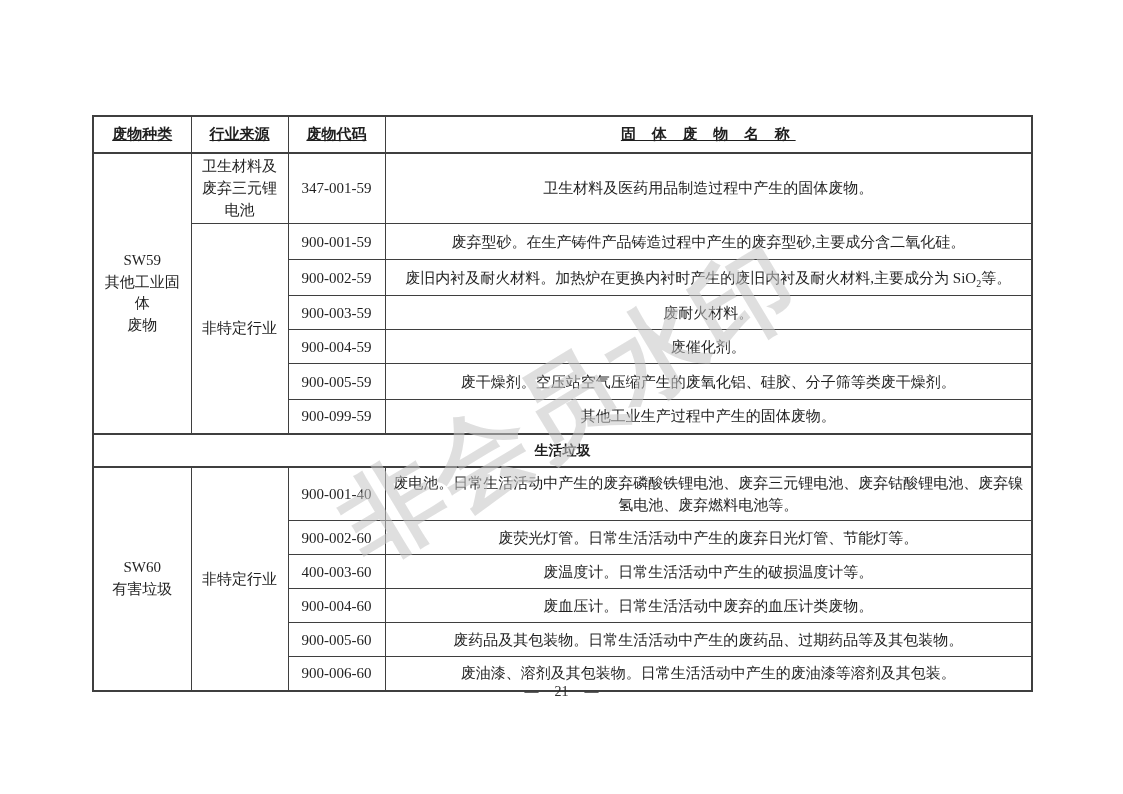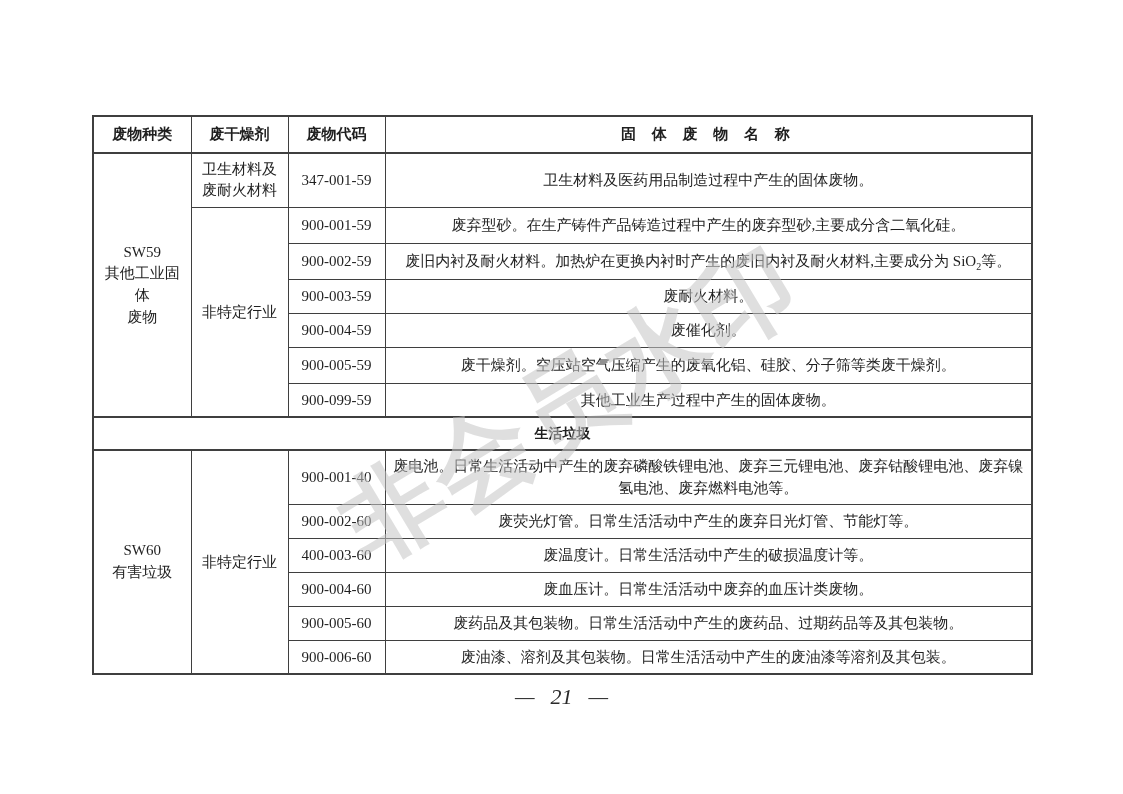--- a/index.html
+++ b/index.html
@@ -23,21 +23,21 @@
   }
   .doc-table td {
     border: 1px solid #3f3f3f;
     font-size: 15px;
     vertical-align: middle;
     padding: 2px 4px;
     line-height: 1.5;
   }
   .th { font-weight: bold; text-align: center; font-size: 15.5px; }
   .th-name { letter-spacing: 6px; }
-  .header-row td { border-bottom: 2px solid #3f3f3f; }
+  .header-row td { border-bottom: 2px solid #3f3f3f; text-decoration: underline; }
 
   .cell-center { text-align: center; }
   .cell-code { text-align: center; font-size: 16px; white-space: nowrap; }
   .cell-name { text-align: center; padding-left: 5px; padding-right: 6px; }
   .cell-name sub { font-size: 10px; line-height: 0; }
 
   .stack span { display: block; text-align: center; line-height: 1.45; }
 
   .h37 { height: 37px; }
   .h54 { height: 54px; }
@@ -68,56 +68,55 @@
     pointer-events: none;
     z-index: 3;
     font-family: "Liberation Sans", "DejaVu Sans", sans-serif;
   }
 
   .footer {
     position: absolute;
     top: 684px; left: 0;
     width: 100%;
     text-align: center;
-    font-size: 22px;
+    font-size: 14px;
     color: #2a2a2a;
-    font-style: italic;
   }
   .footer .pn { margin: 0 16px; }
 </style>
 </head>
 <body>
 
 <div class="page">
 
   <table class="doc-table">
     <colgroup>
       <col style="width:98px">
         <col style="width:97px">
         <col style="width:97px">
         <col style="width:647px">
     </colgroup>
 
     <tbody>
         <tr class="header-row h37">
       <td class="th">废物种类</td>
-      <td class="th">废干燥剂</td>
+      <td class="th">行业来源</td>
       <td class="th">废物代码</td>
       <td class="th th-name">固 体 废 物 名 称</td>
     </tr>
 
     <tr class="h54">
       <td class="cell-center stack" rowspan="7">
         <span>SW59</span>
         <span>其他工业固体</span>
         <span>废物</span>
       </td>
       <td class="cell-center stack">
         <span>卫生材料及</span>
-        <span>废耐火材料</span>
+        <span>废弃三元锂电池</span>
       </td>
       <td class="cell-code">347-001-59</td>
       <td class="cell-name">卫生材料及医药用品制造过程中产生的固体废物。</td>
     </tr>
 
     <tr class="h36">
       <td class="cell-center" rowspan="6">非特定行业</td>
       <td class="cell-code">900-001-59</td>
       <td class="cell-name">废弃型砂。在生产铸件产品铸造过程中产生的废弃型砂,主要成分含二氧化硅。</td>
     </tr>

